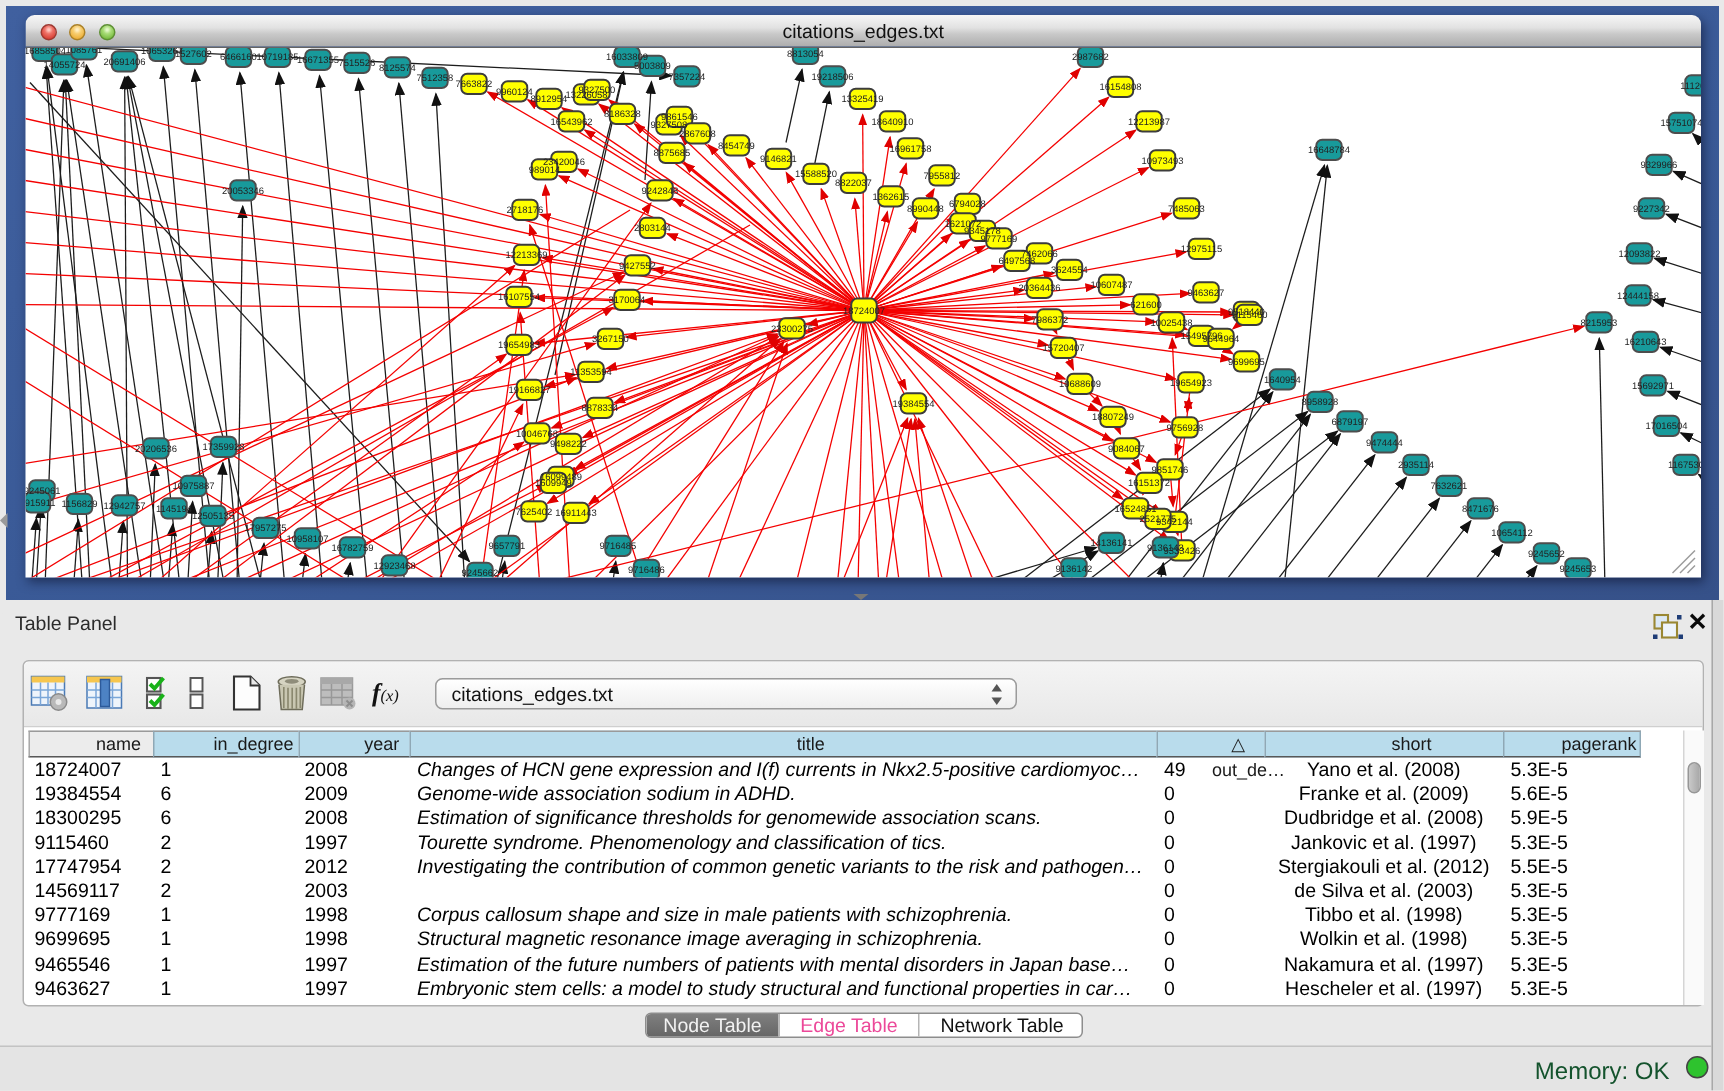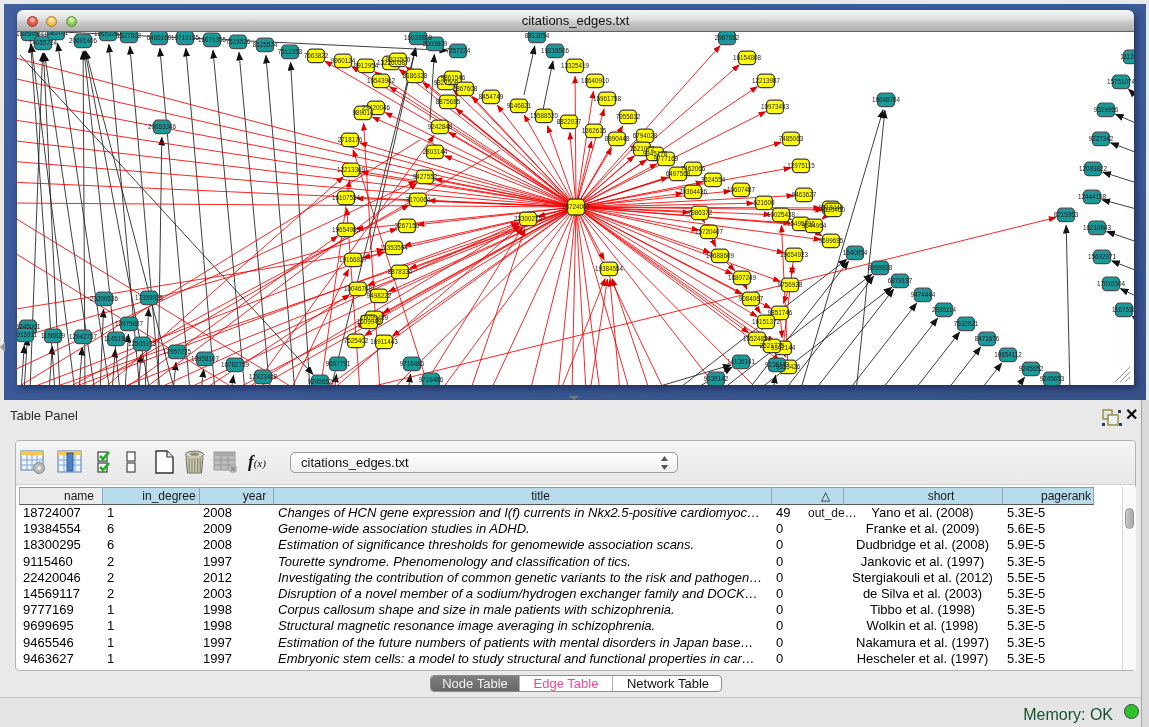--- a/index.html
+++ b/index.html
@@ -699,21 +699,21 @@
               <span class="c3">2008</span>
 <span class="c4">Changes of HCN gene expression and I(f) currents in Nkx2.5-positive cardiomyoc…</span>
               <span class="c5">49</span>
               <span class="c6">Yano et al. (2008)</span>
 <span class="c7">5.3E-5</span>
             </div>
 <div class="trow" style="top:16.2px">
 <span class="c1">19384554</span>
               <span class="c2">6</span>
               <span class="c3">2009</span>
-<span class="c4">Genome-wide association studies in ADHD.</span>
+<span class="c4">Genome-wide association sodium in ADHD.</span>
               <span class="c5">0</span>
               <span class="c6">Franke et al. (2009)</span>
 <span class="c7">5.6E-5</span>
             </div>
 <div class="trow" style="top:32.4px">
 <span class="c1">18300295</span>
               <span class="c2">6</span>
               <span class="c3">2008</span>
 <span class="c4">Estimation of significance thresholds for genomewide association scans.</span>
               <span class="c5">0</span>
@@ -723,33 +723,32 @@
 <div class="trow" style="top:48.6px">
 <span class="c1">9115460</span>
               <span class="c2">2</span>
               <span class="c3">1997</span>
 <span class="c4">Tourette syndrome. Phenomenology and classification of tics.</span>
               <span class="c5">0</span>
               <span class="c6">Jankovic et al. (1997)</span>
 <span class="c7">5.3E-5</span>
             </div>
 <div class="trow" style="top:64.8px">
-<span class="c1">22420046</span>
+<span class="c1">17747954</span>
               <span class="c2">2</span>
               <span class="c3">2012</span>
 <span class="c4">Investigating the contribution of common genetic variants to the risk and pathogen…</span>
               <span class="c5">0</span>
               <span class="c6">Stergiakouli et al. (2012)</span>
 <span class="c7">5.5E-5</span>
             </div>
 <div class="trow" style="top:81.0px">
 <span class="c1">14569117</span>
               <span class="c2">2</span>
               <span class="c3">2003</span>
-<span class="c4">Disruption of a novel member of a sodium/hydrogen exchanger family and DOCK…</span>
               <span class="c5">0</span>
               <span class="c6">de Silva et al. (2003)</span>
 <span class="c7">5.3E-5</span>
             </div>
 <div class="trow" style="top:97.2px">
 <span class="c1">9777169</span>
               <span class="c2">1</span>
               <span class="c3">1998</span>
 <span class="c4">Corpus callosum shape and size in male patients with schizophrenia.</span>
               <span class="c5">0</span>

